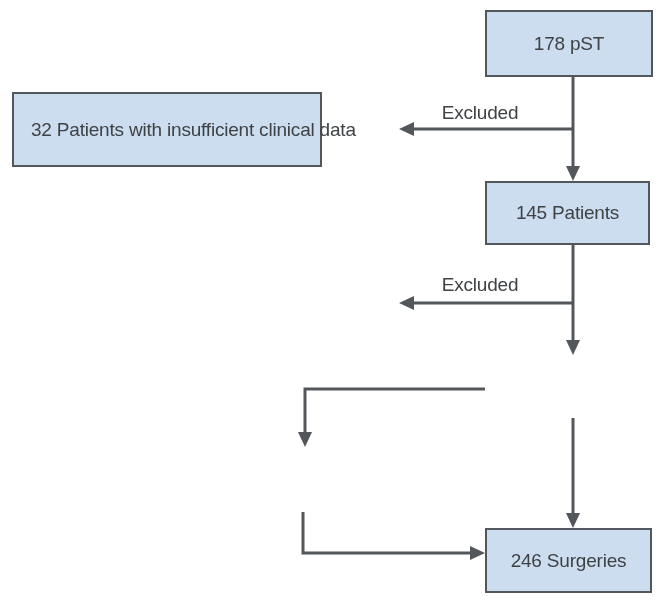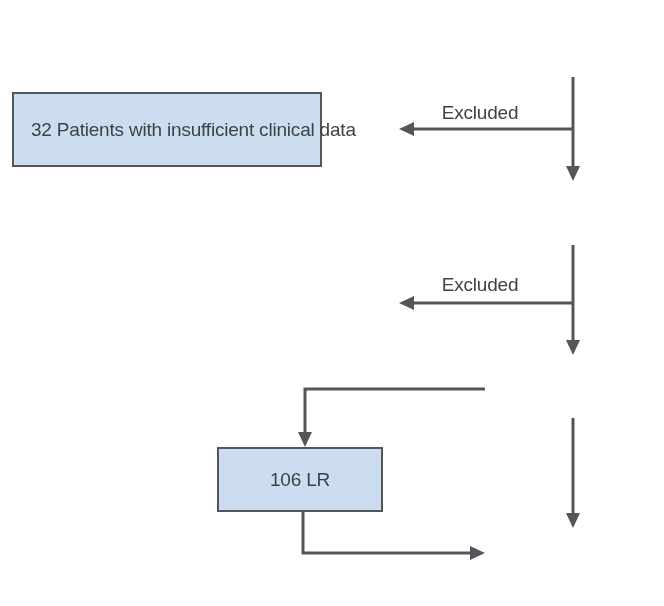--- a/index.html
+++ b/index.html
@@ -74,30 +74,36 @@
     <polyline points="485,389 305,389 305,434"></polyline>
     <polygon points="298,432 312,432 305,447"></polygon>
 
     <line x1="573" y1="418" x2="573" y2="515"></line>
     <polygon points="566,513 580,513 573,528"></polygon>
 
     <polyline points="303,512 303,553 472,553"></polyline>
     <polygon points="470,546 470,560 485,553"></polygon>
   </svg>
 
+  <div class="node" style="left:485px; top:10px; width:168px; height:67px;">
+    <span>178 pST</span>
+  </div>
 
   <div class="node left-align" style="left:12px; top:92px; width:310px; height:75px;">
     <span>32 Patients with insufficient clinical data</span>
   </div>
 
   <div class="edge-label" style="left:410px; top:102px;">Excluded</div>
 
+  <div class="node" style="left:485px; top:181px; width:165px; height:64px;">
+    <span>145 Patients</span>
+  </div>
 
 
   <div class="edge-label" style="left:410px; top:274px;">Excluded</div>
 
 
-  <div class="node" style="left:217px; top:447px; width:166px; height:65px;">
-    <span>106 LR</span>
+
+  <div class="node" style="left:485px; top:528px; width:167px; height:65px;">
+    <span>246 Surgeries</span>
   </div>
-
 
 </div>
 
 </body></html>

